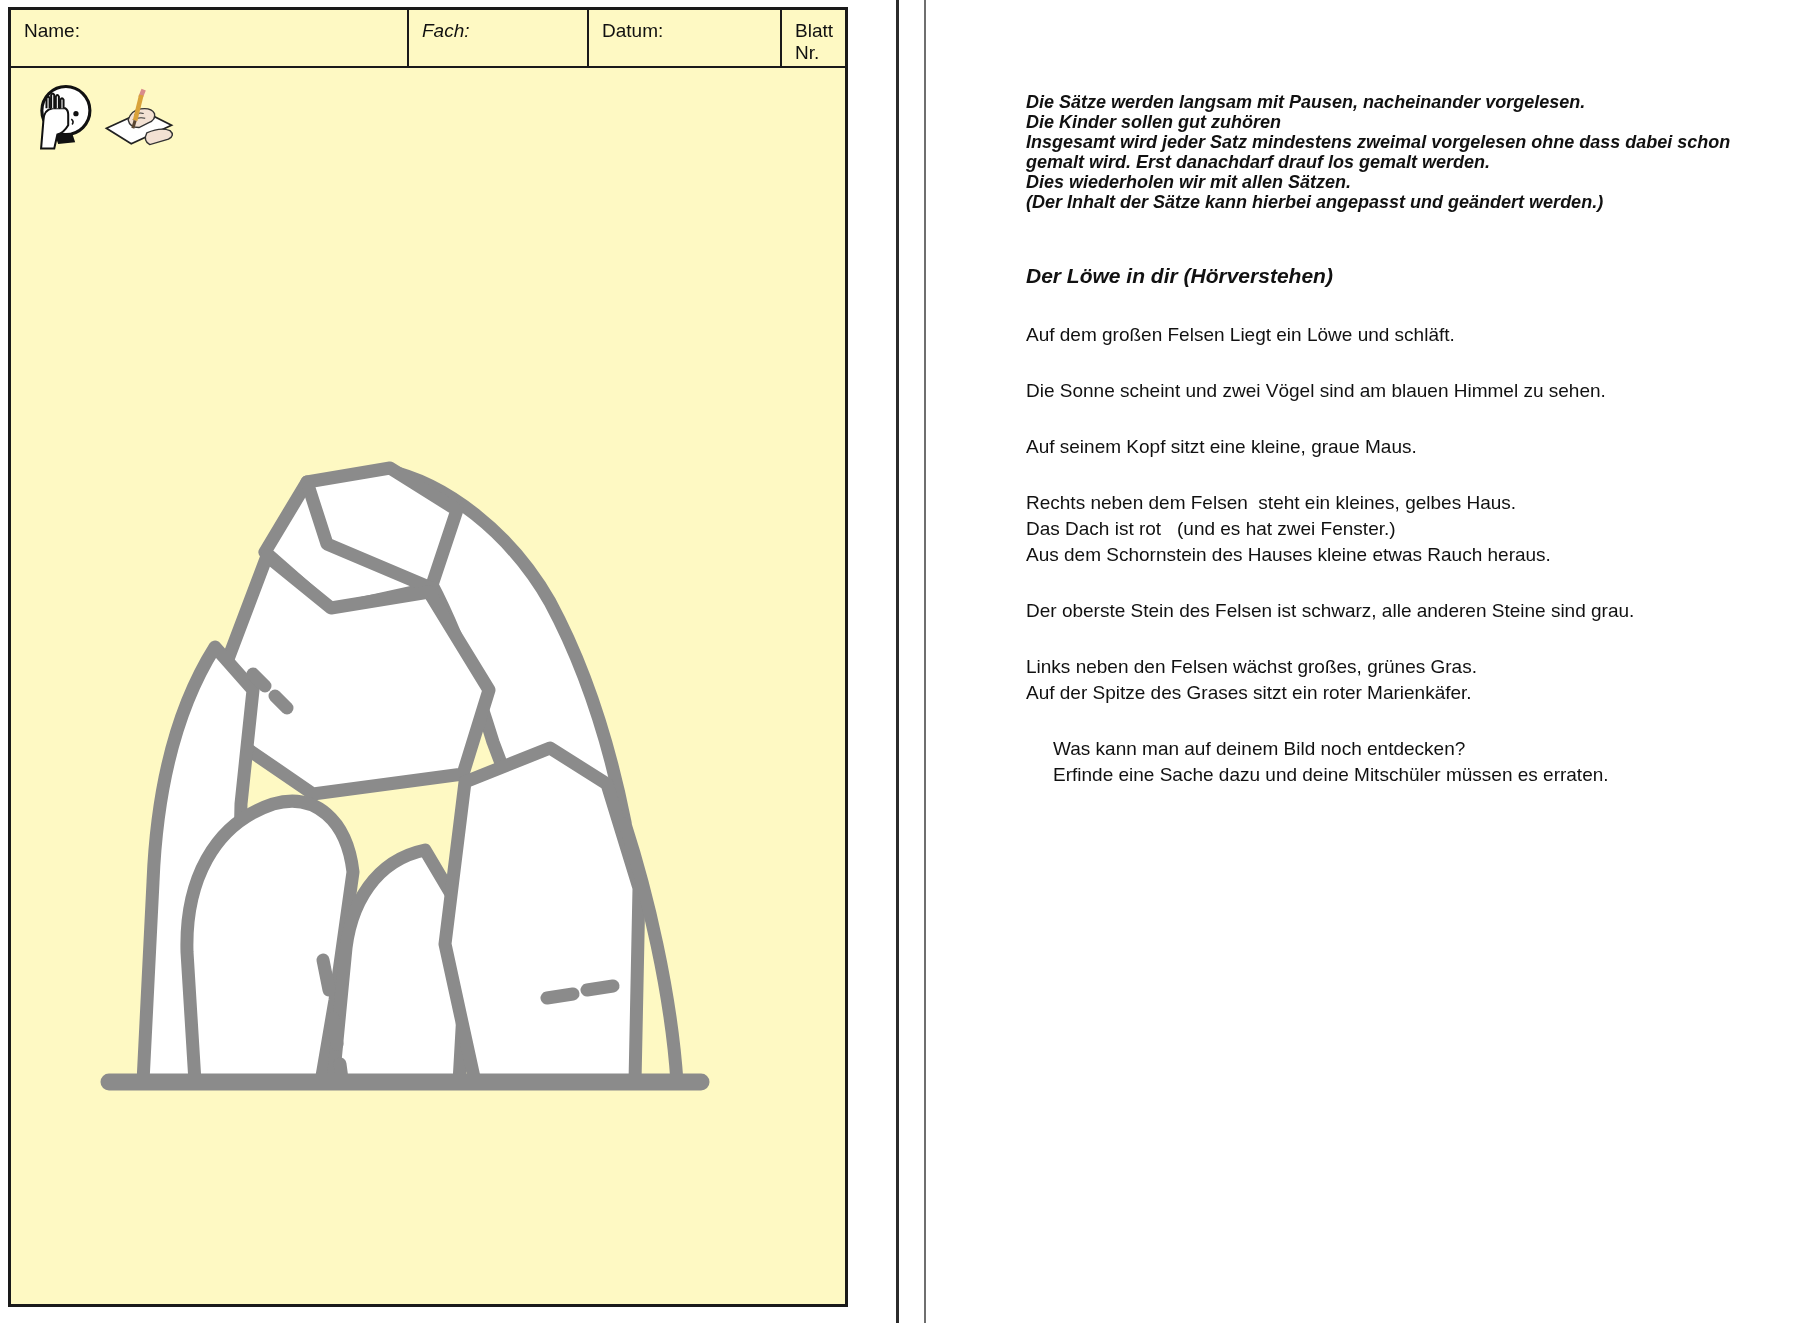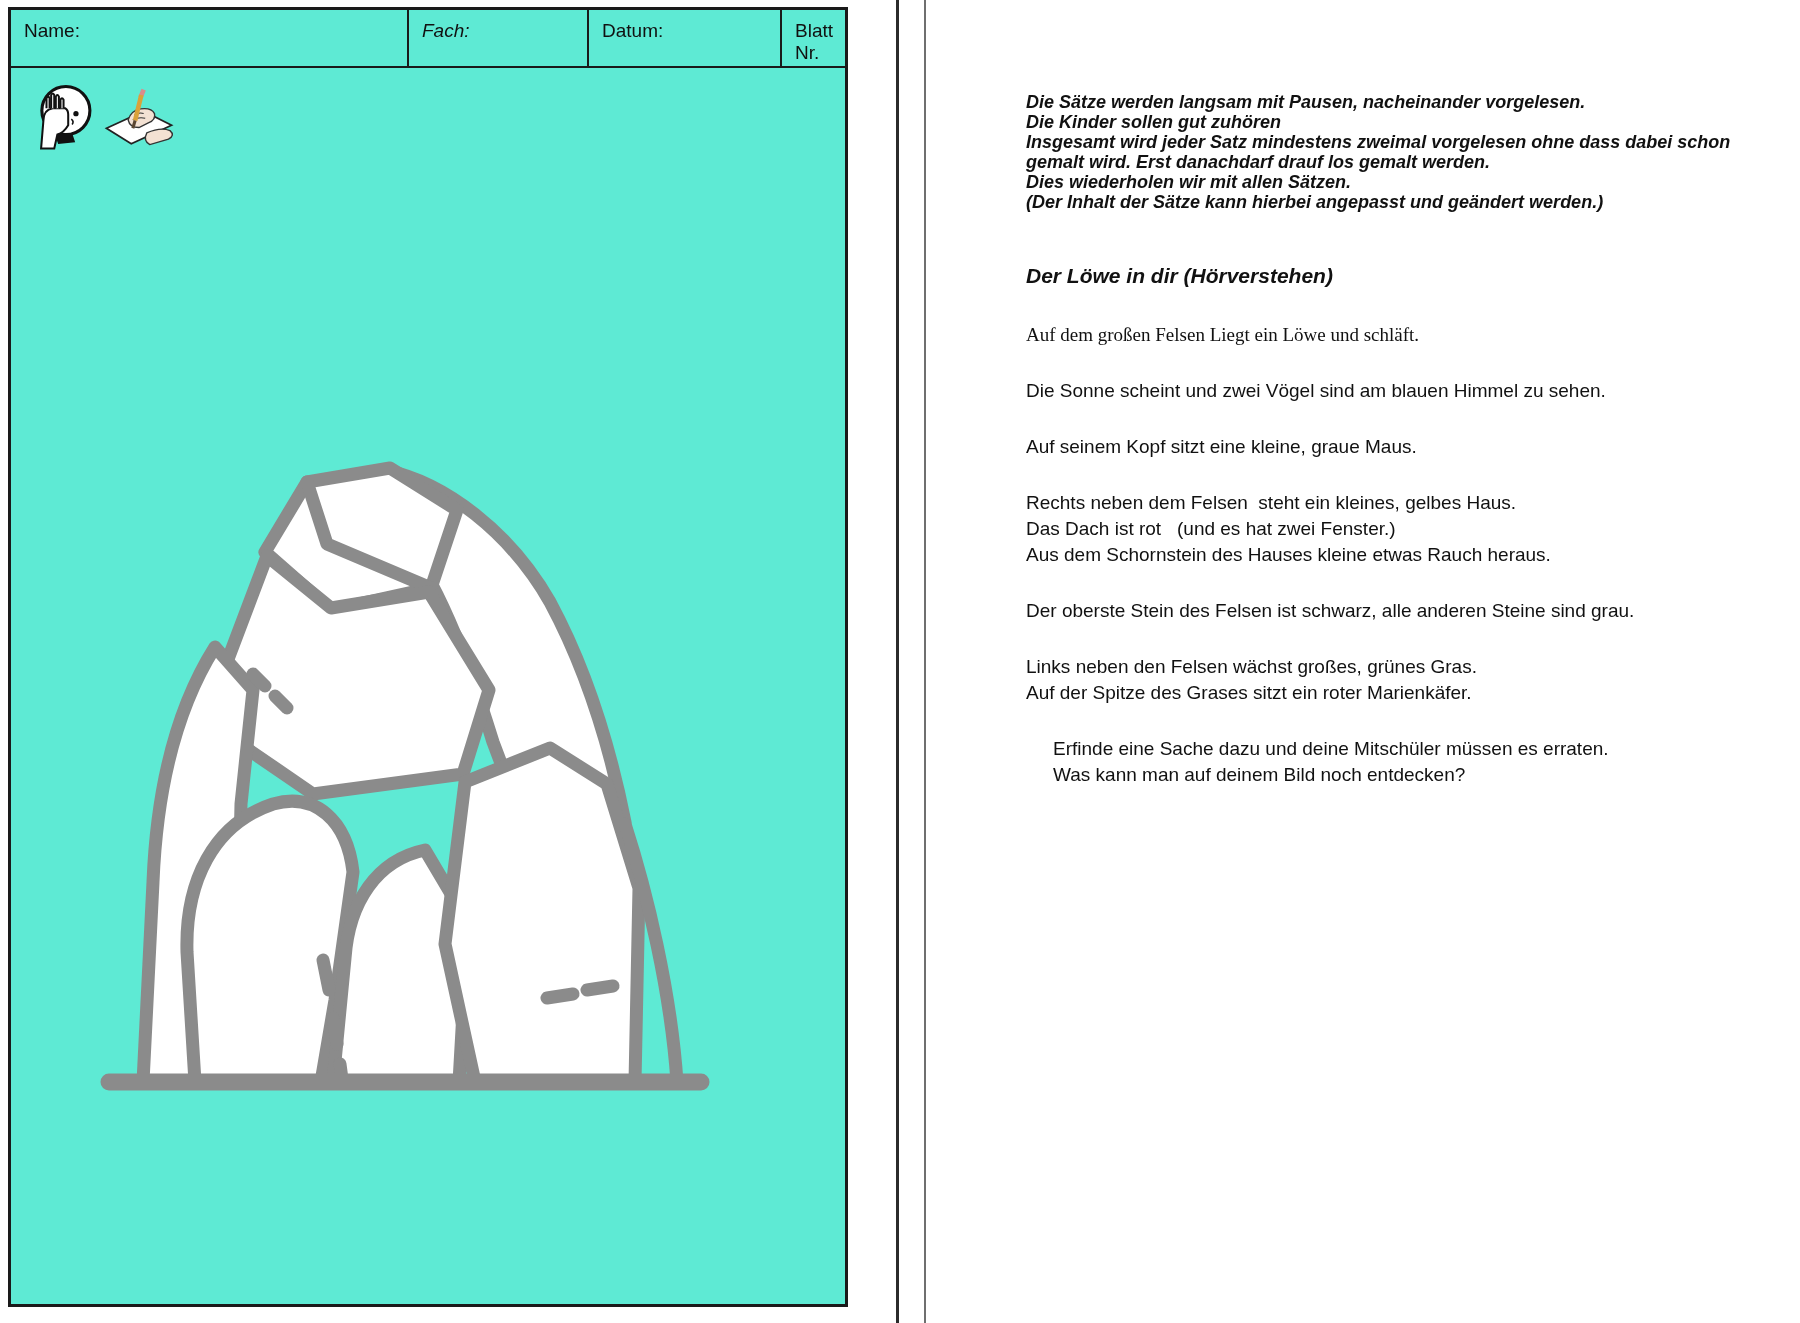--- a/index.html
+++ b/index.html
@@ -3,21 +3,21 @@
 <meta charset="utf-8">
 <style>
   html,body{margin:0;padding:0;background:#ffffff;}
   .canvas{
     position:relative;width:1800px;height:1323px;background:#ffffff;overflow:hidden;
     font-family:"Liberation Sans","DejaVu Sans",sans-serif;color:#111;
   }
   
   .left-page{
     position:absolute;left:8px;top:7px;width:840px;height:1300px;
-    border:3px solid #1a1a1a;background:#5eead4;box-sizing:border-box;
+    border:3px solid #1a1a1a;background:#fef9c3;box-sizing:border-box;
   }
   .header-table{display:flex;height:56px;border-bottom:2px solid #1a1a1a;}
   .header-cell{
     box-sizing:border-box;padding:10px 0 0 13px;font-size:19px;color:#111;
     border-right:2px solid #1a1a1a;
   }
   .hc-name{width:398px;}
   .hc-fach{width:180px;font-style:italic;}
   .hc-datum{width:193px;}
   .hc-blatt{flex:1;border-right:none;}
@@ -29,21 +29,21 @@
   .rock-line{stroke:var(--rock,#8b8b8b);fill:none;stroke-width:13;stroke-linejoin:round;stroke-linecap:round;}
   .rock-ground{stroke:var(--rock,#8b8b8b);fill:none;stroke-width:17;stroke-linecap:round;}
   
   .divider-a{position:absolute;left:896px;top:0;width:3px;height:1323px;background:#2b2b2b;}
   .divider-b{position:absolute;left:924px;top:0;width:2px;height:1323px;background:#6f6f6f;}
   
   .right-col{position:absolute;left:1026px;top:92px;width:774px;}
   .intro-line{font-weight:bold;font-style:italic;font-size:18px;line-height:20px;white-space:pre-wrap;}
   .ws-title{font-weight:bold;font-style:italic;font-size:21px;line-height:25px;margin:51px 0 0 0;}
   .para{margin-top:30px;font-size:19px;line-height:26px;}
-  .para:first-child{margin-top:34px;font-family:Liberation Serif, serif;}
+  .para:first-child{margin-top:34px;}
   .para.indent{padding-left:27px;}
   .para-line{white-space:pre-wrap;}
 </style>
 </head>
 <body>
 
 <div class="canvas">
 
   <div class="left-page">
 
@@ -156,19 +156,19 @@
           <div class="para-line">Aus dem Schornstein des Hauses kleine etwas Rauch heraus.</div>
         </div>
         <div class="para">
           <div class="para-line">Der oberste Stein des Felsen ist schwarz, alle anderen Steine sind grau.</div>
         </div>
         <div class="para">
           <div class="para-line">Links neben den Felsen wächst großes, grünes Gras.</div>
           <div class="para-line">Auf der Spitze des Grases sitzt ein roter Marienkäfer.</div>
         </div>
         <div class="para indent">
+          <div class="para-line">Was kann man auf deinem Bild noch entdecken?</div>
           <div class="para-line">Erfinde eine Sache dazu und deine Mitschüler müssen es erraten.</div>
-          <div class="para-line">Was kann man auf deinem Bild noch entdecken?</div>
         </div>
       </div>
   </div>
 
 </div>
 
 </body></html>

